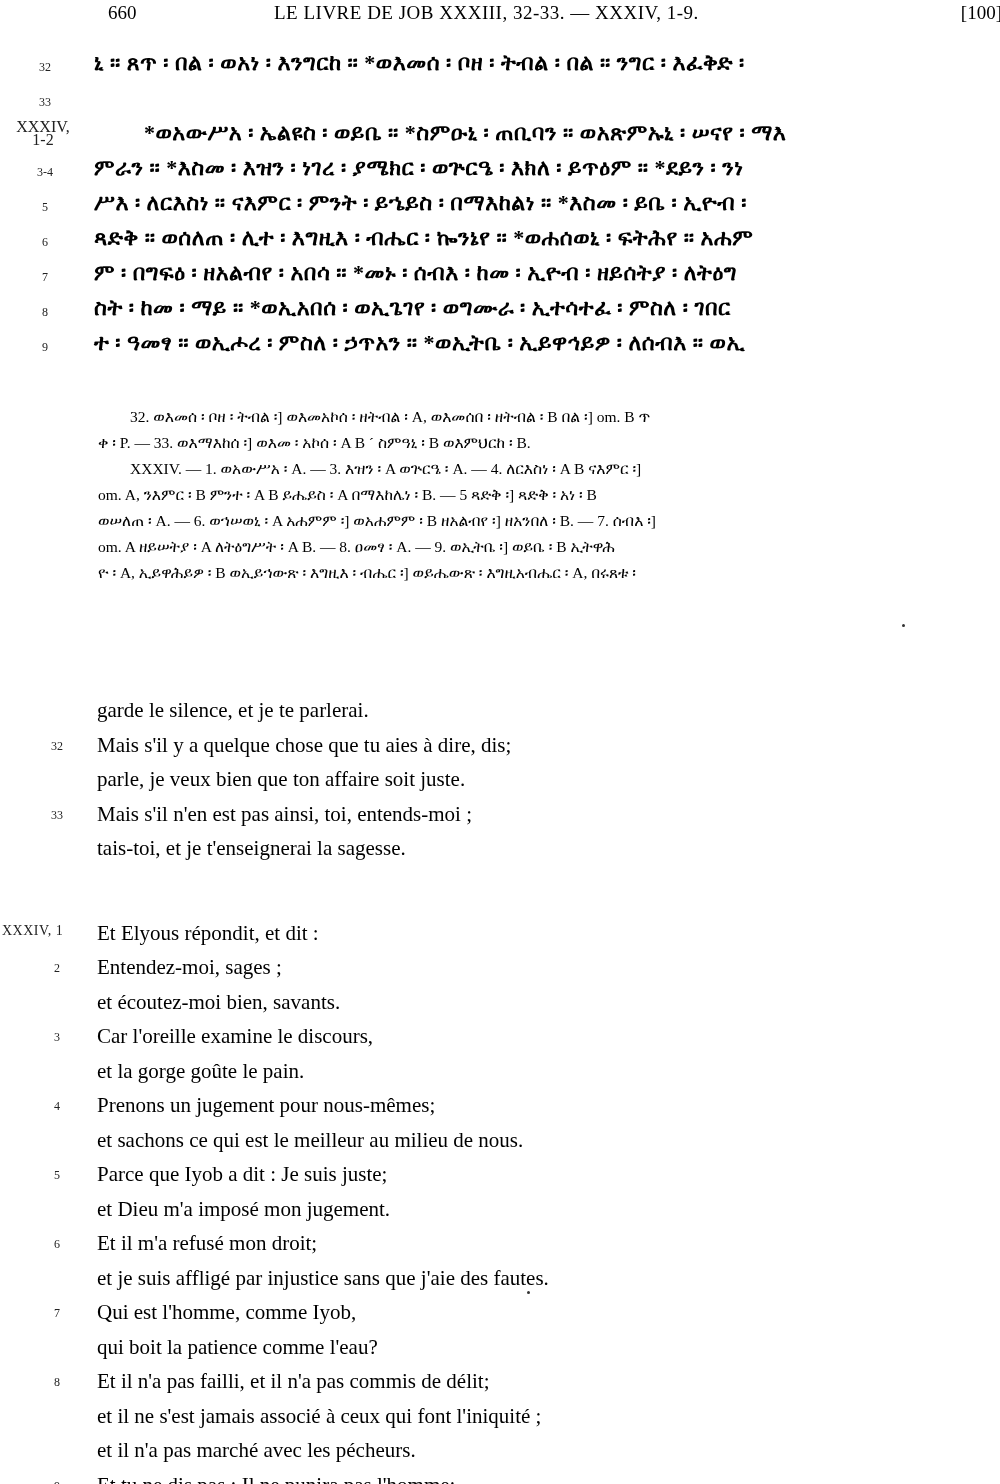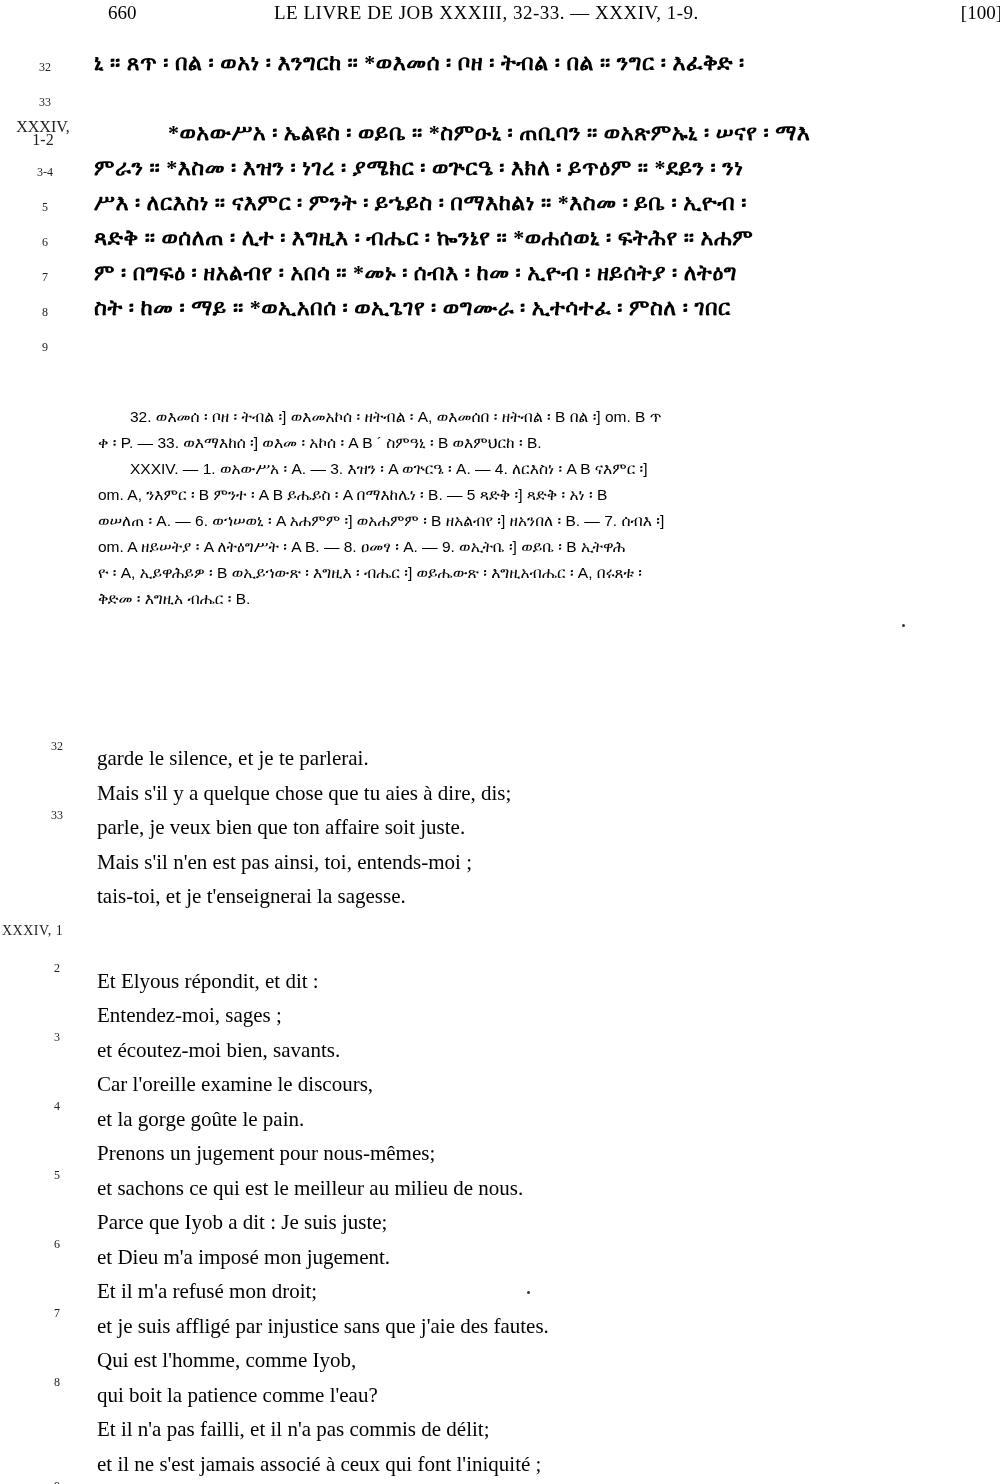--- a/index.html
+++ b/index.html
@@ -20,42 +20,42 @@
     .eth-line .num {
       position: absolute; left: 20px; width: 50px; text-align: center;
       font-family: "Liberation Serif", serif; font-size: 12px; top: 12px; color: #222;
     }
     .eth-line .num.roman { font-size: 16px; top: 2px; line-height: 13px; left: 8px; width: 70px;}
     .eth-line .text {
       position: absolute; left: 94px; top: 2px; white-space: nowrap;
       font-family: Liberation Serif, serif; font-weight: bold; font-size: 22px;
       letter-spacing: 0.5px;
     }
-    .eth-line .text.indent { left: 144px; margin-left: 24px; }
+    .eth-line .text.indent { left: 144px; }
 
     .apparatus {
       position: absolute; top: 404px; left: 98px; width: 890px;
-      font-family: Liberation Sans, sans-serif; font-size: 15.5px; line-height: 26px;
+      font-family: Liberation Serif, serif; font-size: 15.5px; line-height: 26px;
     }
     .apparatus p { margin: 0; text-indent: 32px; white-space: nowrap; overflow: hidden; }
     .apparatus p.cont { text-indent: 0; }
 
     .trans { position: absolute; top: 694px; left: 0; width: 1000px; }
     .trans-line {
       position: relative; height: 34.5px;
       font-family: "Liberation Serif", serif; font-size: 21px;
     }
     .trans-line .num {
       position: absolute; left: 40px; width: 34px; text-align: center;
       font-size: 12px; top: 10px; color: #222;
     }
     .trans-line .num.chap {
       left: 2px; width: 92px; text-align: left; font-size: 14px; top: 6px; letter-spacing: 0.5px;
     }
-    .trans-line .text { position: absolute; left: 97px; top: 4px; white-space: nowrap; margin-top: 48px; }
+    .trans-line .text { position: absolute; left: 97px; top: 4px; white-space: nowrap; }
     .gap { height: 50px; }
     .speck { position: absolute; width: 3px; height: 3px; background: #333; border-radius: 50%; }
   </style>
 </head>
 <body>
 
 <div class="header">
   <span class="pg">660</span>
   <span class="title">LE LIVRE DE JOB  XXXIII, 32-33. — XXXIV, 1-9.</span>
   <span class="ref">[100]</span>
@@ -88,32 +88,32 @@
   <div class="eth-line">
     <span class="num">7</span>
     <span class="text">ም ፡ በግፍዕ ፡ ዘአልብየ ፡ አበሳ ። *መኑ ፡ ሰብእ ፡ ከመ ፡ ኢዮብ ፡ ዘይሰትያ ፡ ለትዕግ</span>
   </div>
   <div class="eth-line">
     <span class="num">8</span>
     <span class="text">ስት ፡ ከመ ፡ ማይ ። *ወኢአበሰ ፡ ወኢጌገየ ፡ ወግሙራ ፡ ኢተሳተፈ ፡ ምስለ ፡ ገበር</span>
   </div>
   <div class="eth-line">
     <span class="num">9</span>
+    <span class="text">ተ ፡ ዓመፃ ። ወኢሖረ ፡ ምስለ ፡ ኃጥአን ። *ወኢትቤ ፡ ኢይዋኅይዎ ፡ ለሰብእ ። ወኢ</span>
   </div>
 </div>
 
 <div class="apparatus">
   <p>32. ወእመሰ ፡ ቦዘ ፡ ትብል ፡] ወእመአኮሰ ፡ ዘትብል ፡ A, ወእመሰበ ፡ ዘትብል ፡ B    በል ፡] om. B    ጥ</p>
   <p class="cont">ቀ ፡ P. — 33. ወእማእከሰ ፡] ወእመ ፡ አኮሰ ፡ A B ´ ስምዓኒ ፡ B    ወእምህርከ ፡ B.</p>
   <p>XXXIV. — 1. ወአውሥአ ፡ A. — 3. እዝን ፡ A    ወጕርዔ ፡ A. — 4. ለርእስነ ፡ A B    ናእምር ፡]</p>
   <p class="cont">om. A, ንእምር ፡ B    ምንተ ፡ A B    ይሔይስ ፡ A    በማእከሌነ ፡ B. — 5 ጻድቅ ፡] ጻድቅ ፡ አነ ፡ B</p>
   <p class="cont">ወሠለጠ ፡ A. — 6. ወኀሠወኒ ፡ A    አሐምም ፡] ወአሐምም ፡ B    ዘአልብየ ፡] ዘአንበለ ፡ B. — 7. ሰብእ ፡]</p>
   <p class="cont">om. A    ዘይሠትያ ፡ A    ለትዕግሥት ፡ A B. — 8. ዐመፃ ፡ A. — 9. ወኢትቤ ፡] ወይቤ ፡ B    ኢትዋሕ</p>
   <p class="cont">ዮ ፡ A, ኢይዋሕይዎ ፡ B    ወኢይኀውጽ ፡ እግዚእ ፡ ብሔር ፡] ወይሔውጽ ፡ እግዚአብሔር ፡ A, በሩጸቱ ፡</p>
-  <p class="cont">ቅድመ ፡ እግዚአ ብሔር ፡ B.</p>
 </div>
 <div class="speck" style="left:902px; top:624px;"></div>
 
 <div class="trans">
   <div class="trans-line">
     <span class="num"></span>
     <span class="text">garde le silence, et je te parlerai.</span>
   </div>
   <div class="trans-line">
     <span class="num">32</span>

